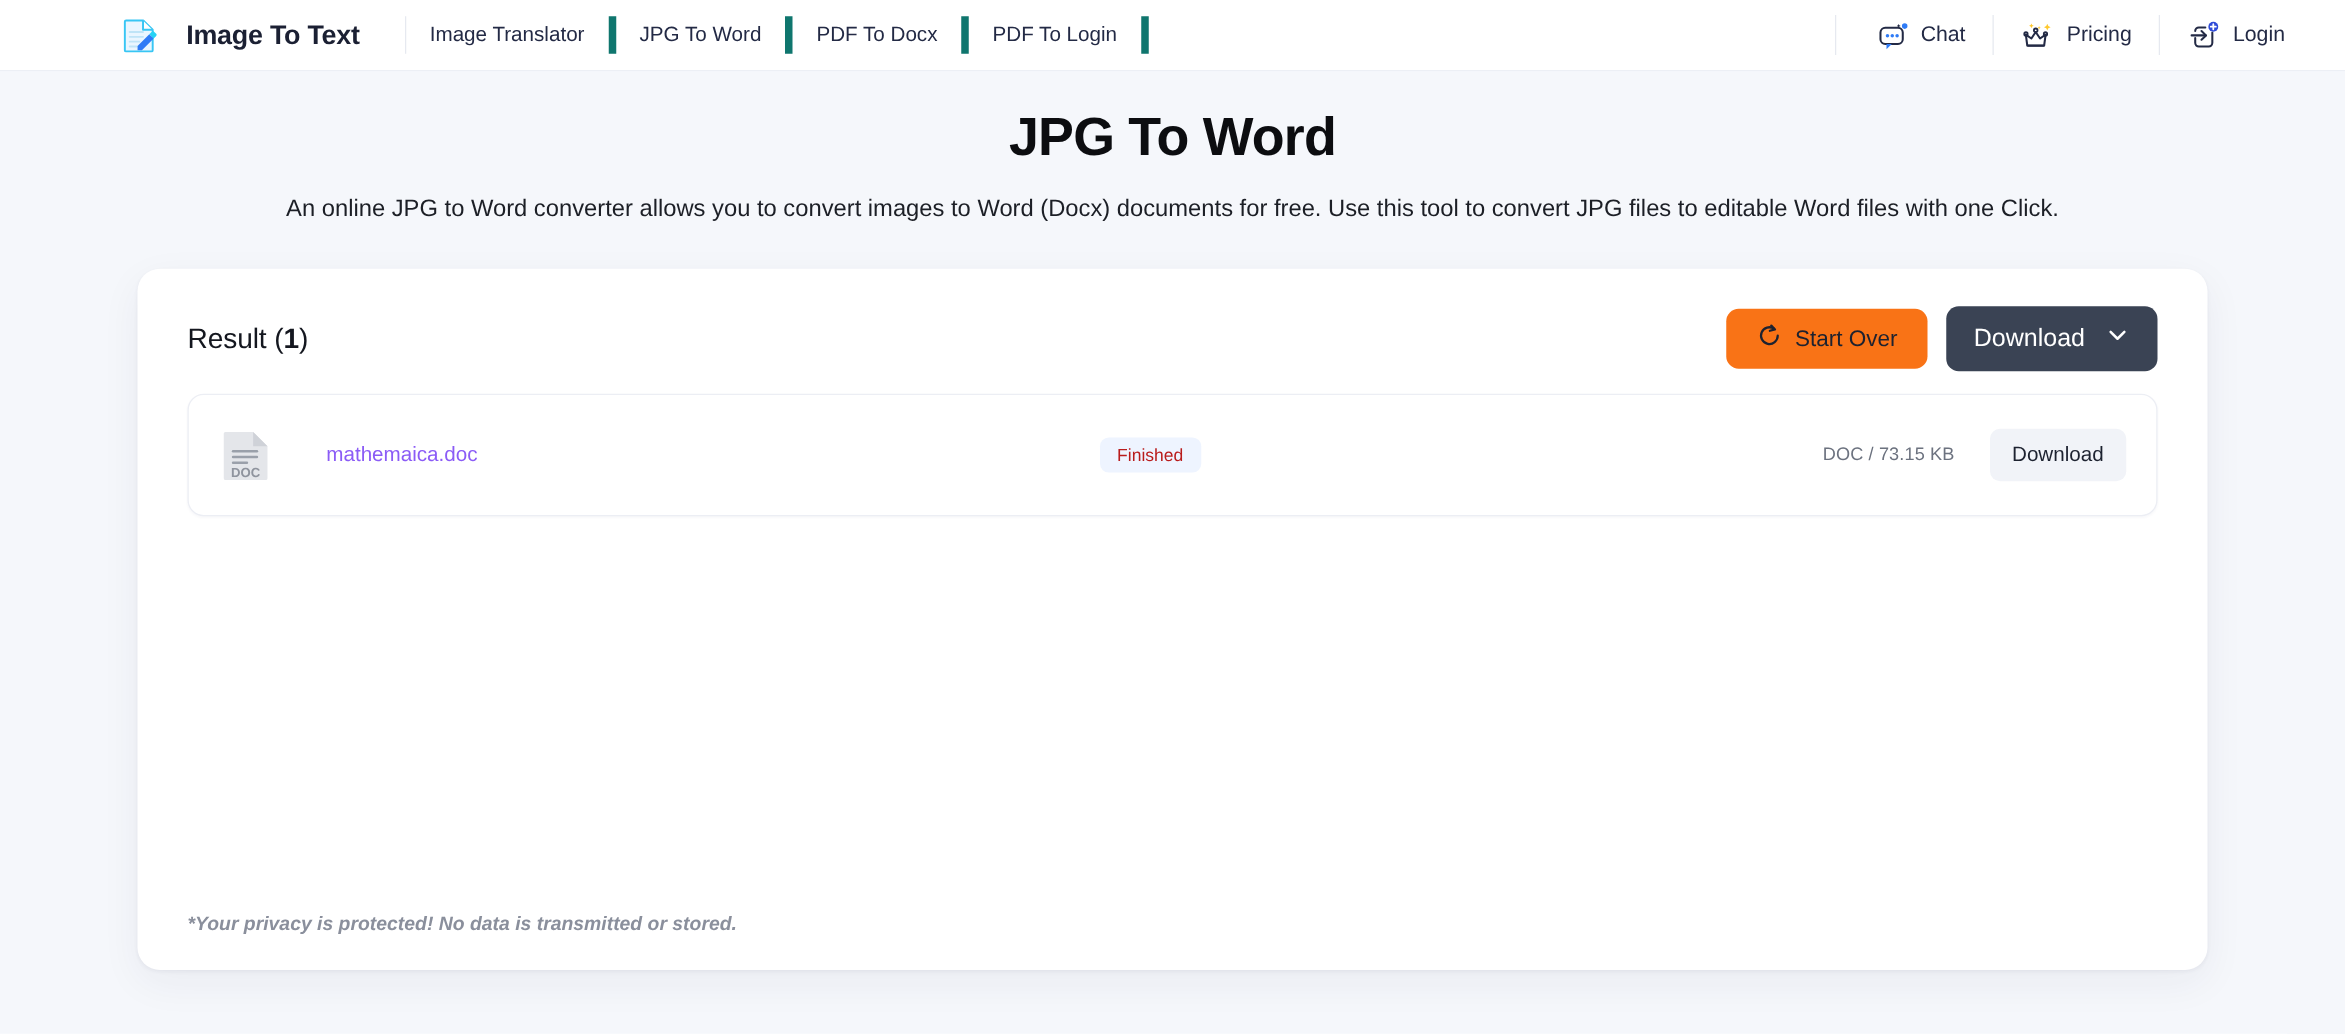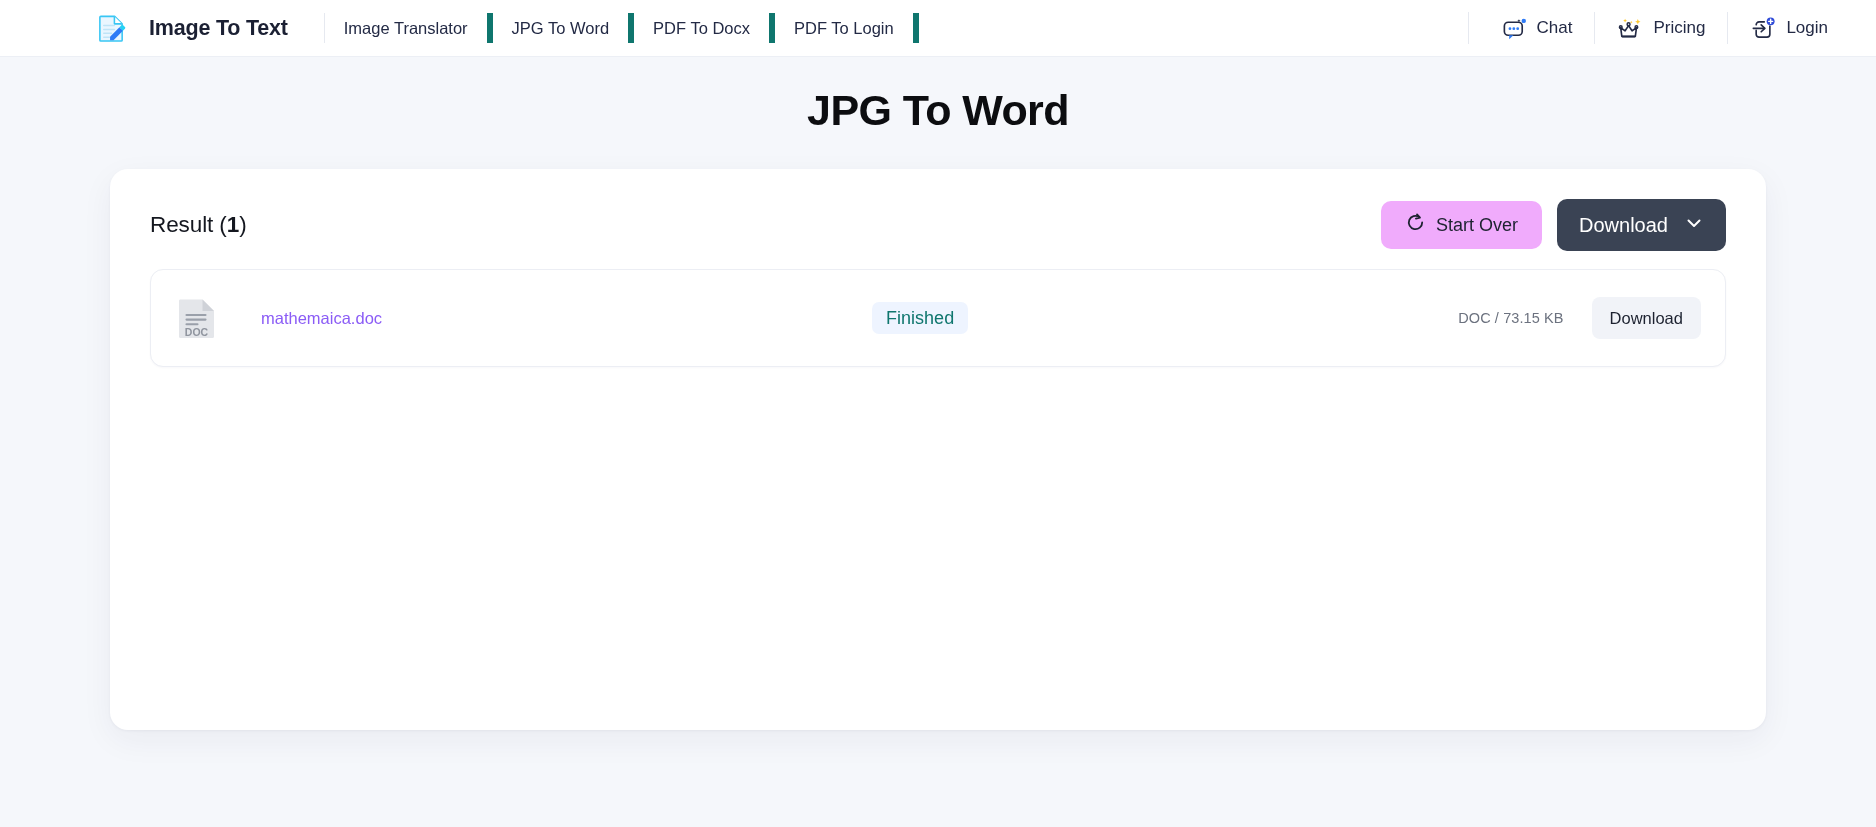--- a/index.html
+++ b/index.html
@@ -146,21 +146,21 @@
     align-items: center;
     justify-content: center;
     gap: 10px;
     border: none;
     cursor: pointer;
     font-family: inherit;
     white-space: nowrap;
   }
 
   .btn-startover {
-    background: #f0abfc;
+    background: #f97316;
     color: #1d2230;
     font-size: 18px;
     border-radius: 10px;
     height: 48px;
     padding: 0 24px;
   }
 
   .btn-download-main {
     background: #3a4354;
     color: #ffffff;
@@ -193,22 +193,22 @@
 
   .status-wrap {
     margin-left: auto;
     display: flex;
     align-items: center;
     justify-content: center;
     width: 620px;
   }
   .status-badge {
     background: #eef4ff;
-    color: #0f766e;
-    font-size: 18px;
+    color: #b91c1c;
+    font-size: 14px;
     border-radius: 7px;
     padding: 7px 14px;
     line-height: 1;
     white-space: nowrap;
   }
 
   .file-meta {
     margin-left: auto;
     font-size: 14.5px;
     color: #6c727f;
@@ -312,20 +312,21 @@
         </svg>
       </span>
       <span class="nav-action-label">Login</span>
     </div>
 
   </div>
 </header>
 
 <section class="hero">
   <h1 class="page-title">JPG To Word</h1>
+  <p class="page-subtitle">An online JPG to Word converter allows you to convert images to Word (Docx) documents for free. Use this tool to convert JPG files to editable Word files with one Click.</p>
 </section>
 
 <section class="result-card">
 
   <div class="result-head">
     <div class="result-title"><span>Result (</span><b>1</b><span>)</span></div>
 
     <div class="head-actions">
       <button class="btn btn-startover">
         <span>
@@ -366,13 +367,14 @@
 
     <div class="status-wrap">
       <span class="status-badge">Finished</span>
     </div>
 
     <span class="file-meta">DOC / 73.15 KB</span>
 
     <button class="btn btn-row-download">Download</button>
   </div>
 
+  <div class="privacy-note">*Your privacy is protected! No data is transmitted or stored.</div>
 </section>
 
 </body></html>

